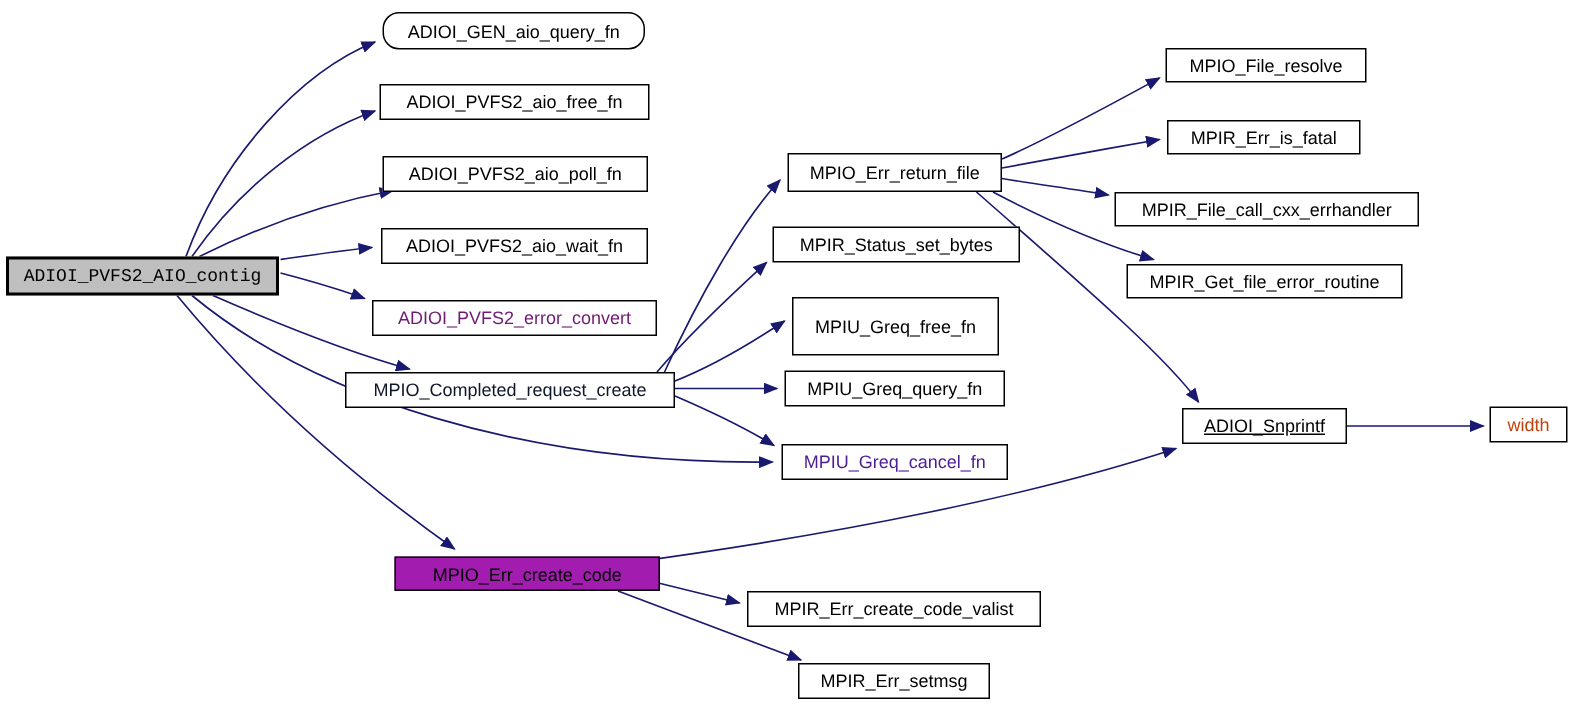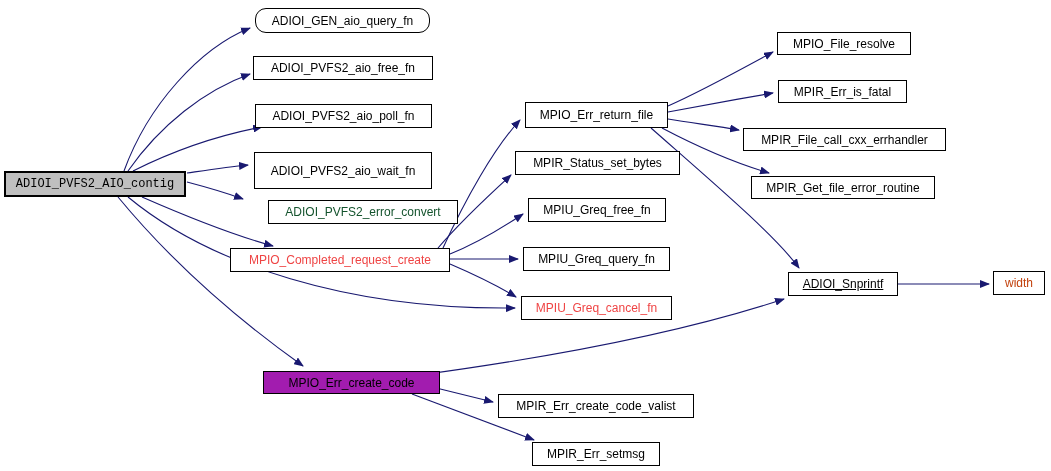--- a/index.html
+++ b/index.html
@@ -84,45 +84,45 @@
       </div>
       <div class="node" style="left: 255px; top: 8px; width: 175px; height: 25px; background: rgb(255, 255, 255); border-color: rgb(0, 0, 0); color: rgb(0, 0, 0); border-radius: 11px;">
         <span>ADIOI_GEN_aio_query_fn</span>
       </div>
       <div class="node" style="left: 253px; top: 56px; width: 180px; height: 24px; background: rgb(255, 255, 255); border-color: rgb(0, 0, 0); color: rgb(0, 0, 0);">
         <span>ADIOI_PVFS2_aio_free_fn</span>
       </div>
       <div class="node" style="left: 255px; top: 104px; width: 177px; height: 24px; background: rgb(255, 255, 255); border-color: rgb(0, 0, 0); color: rgb(0, 0, 0);">
         <span>ADIOI_PVFS2_aio_poll_fn</span>
       </div>
-      <div class="node" style="left: 254px; top: 152px; width: 178px; height: 37px; background: rgb(255, 255, 255); border-color: rgb(0, 0, 0); color: rgb(0, 0, 0);">
+      <div class="node" style="left: 254px; top: 152px; width: 178px; height: 24px; background: rgb(255, 255, 255); border-color: rgb(0, 0, 0); color: rgb(0, 0, 0);">
         <span>ADIOI_PVFS2_aio_wait_fn</span>
       </div>
-      <div class="node" style="left: 248px; top: 200px; width: 190px; height: 24px; background: rgb(255, 255, 255); border-color: rgb(0, 0, 0); color: #14532d; margin-left: 20px;">
+      <div class="node" style="left: 248px; top: 200px; width: 190px; height: 24px; background: rgb(255, 255, 255); border-color: rgb(0, 0, 0); color: #701a75;">
         <span>ADIOI_PVFS2_error_convert</span>
       </div>
-      <div class="node" style="left: 230px; top: 248px; width: 220px; height: 24px; background: rgb(255, 255, 255); border-color: rgb(0, 0, 0); color: #ef4444;">
+      <div class="node" style="left: 230px; top: 248px; width: 220px; height: 24px; background: rgb(255, 255, 255); border-color: rgb(0, 0, 0); color: #0f172a;">
         <span>MPIO_Completed_request_create</span>
       </div>
       <div class="node" style="left: 263px; top: 371px; width: 177px; height: 23px; background: #a21caf; border-color: rgb(0, 0, 0); color: rgb(0, 0, 0); text-align: center;">
         <span>MPIO_Err_create_code</span>
       </div>
       <div class="node" style="left: 525px; top: 102px; width: 143px; height: 26px; background: rgb(255, 255, 255); border-color: rgb(0, 0, 0); color: rgb(0, 0, 0);">
         <span>MPIO_Err_return_file</span>
       </div>
       <div class="node" style="left: 515px; top: 151px; width: 165px; height: 24px; background: rgb(255, 255, 255); border-color: rgb(0, 0, 0); color: rgb(0, 0, 0);">
         <span>MPIR_Status_set_bytes</span>
       </div>
-      <div class="node" style="left: 528px; top: 198px; width: 138px; height: 24px; background: rgb(255, 255, 255); border-color: rgb(0, 0, 0); color: rgb(0, 0, 0);">
+      <div class="node" style="left: 528px; top: 198px; width: 138px; height: 39px; background: rgb(255, 255, 255); border-color: rgb(0, 0, 0); color: rgb(0, 0, 0);">
         <span>MPIU_Greq_free_fn</span>
       </div>
       <div class="node" style="left: 523px; top: 247px; width: 147px; height: 24px; background: rgb(255, 255, 255); border-color: rgb(0, 0, 0); color: rgb(0, 0, 0);">
         <span>MPIU_Greq_query_fn</span>
       </div>
-      <div class="node" style="left: 521px; top: 296px; width: 151px; height: 24px; background: rgb(255, 255, 255); border-color: rgb(0, 0, 0); color: #ef4444;">
+      <div class="node" style="left: 521px; top: 296px; width: 151px; height: 24px; background: rgb(255, 255, 255); border-color: rgb(0, 0, 0); color: #4c1d95;">
         <span>MPIU_Greq_cancel_fn</span>
       </div>
       <div class="node" style="left: 498px; top: 394px; width: 196px; height: 24px; background: rgb(255, 255, 255); border-color: rgb(0, 0, 0); color: rgb(0, 0, 0);">
         <span>MPIR_Err_create_code_valist</span>
       </div>
       <div class="node" style="left: 532px; top: 442px; width: 128px; height: 24px; background: rgb(255, 255, 255); border-color: rgb(0, 0, 0); color: rgb(0, 0, 0);">
         <span>MPIR_Err_setmsg</span>
       </div>
       <div class="node" style="left: 777px; top: 32px; width: 134px; height: 23px; background: rgb(255, 255, 255); border-color: rgb(0, 0, 0); color: rgb(0, 0, 0); text-align: right;">
         <span>MPIO_File_resolve</span>

